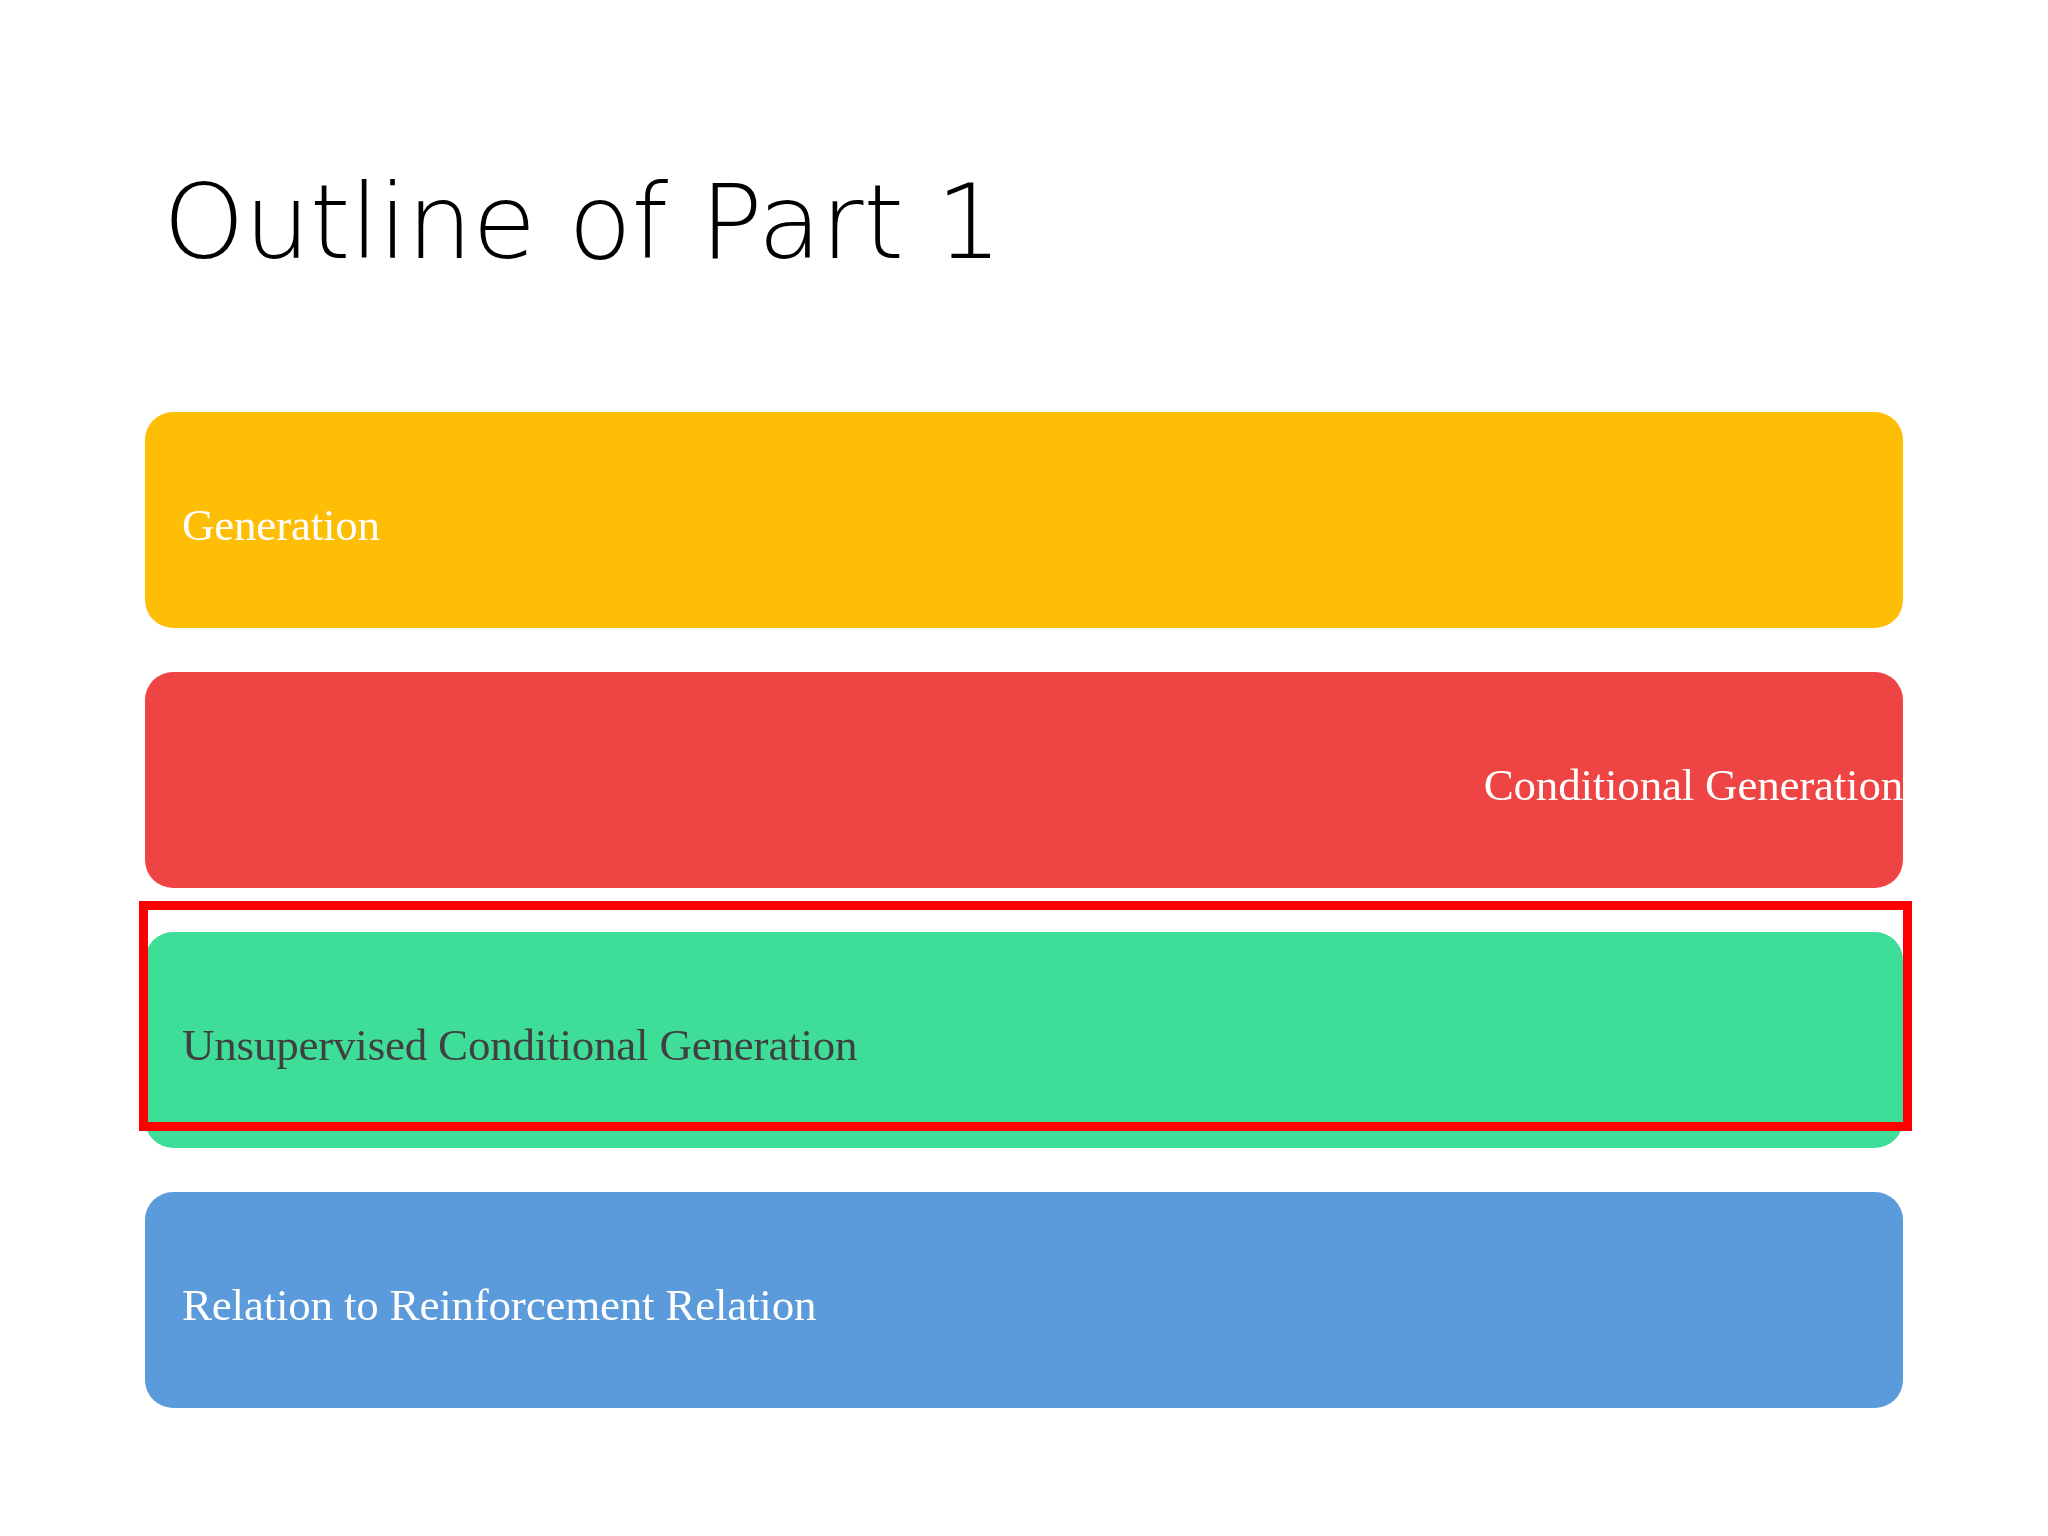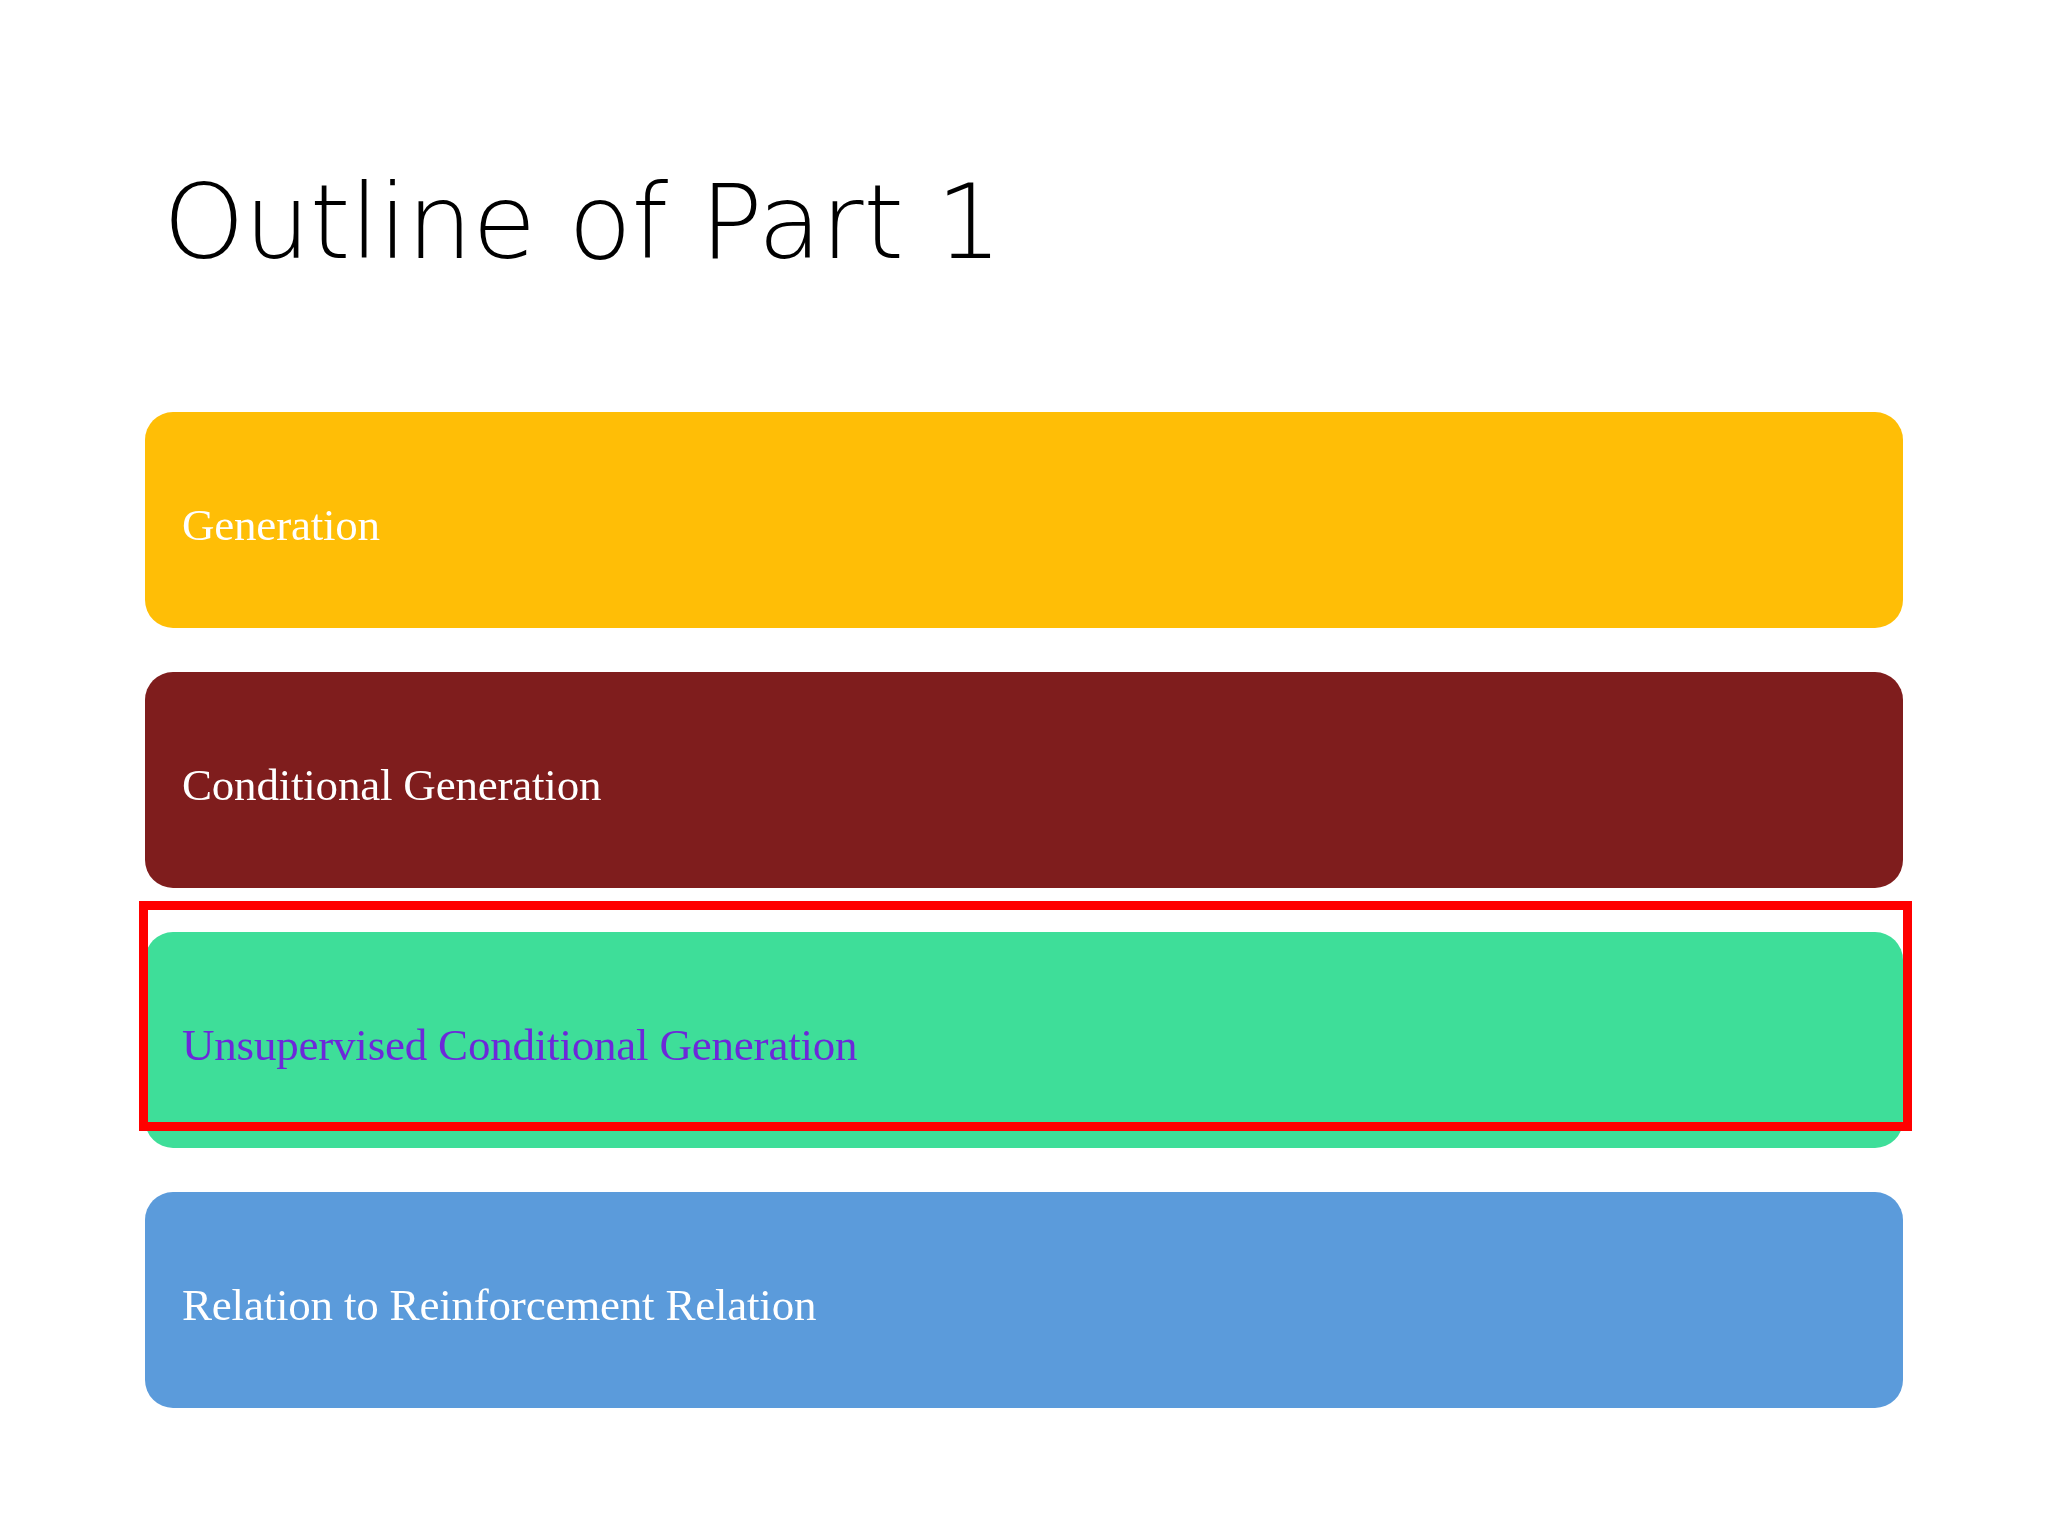--- a/index.html
+++ b/index.html
@@ -89,26 +89,26 @@
 <div id="slide" style="background-color: rgb(255, 255, 255);">
 
   <div id="slide-title" style="color: rgb(0, 0, 0);">Outline of Part 1</div>
 
   <div id="outline-list">
 
     <div class="outline-bar" style="background-color: rgb(255, 190, 6);">
       <span class="outline-bar-label" style="color: rgb(255, 255, 255);">Generation</span>
     </div>
 
-    <div class="outline-bar" style="background-color: #7f1d1d;">
+    <div class="outline-bar" style="background-color: #ef4444; justify-content: flex-end;">
       <span class="outline-bar-label" style="color: rgb(255, 255, 255);">Conditional Generation</span>
     </div>
 
     <div class="outline-bar" style="background-color: rgb(62, 222, 153);">
-      <span class="outline-bar-label" style="color: #6d28d9;">Unsupervised Conditional Generation</span>
+      <span class="outline-bar-label" style="color: #404040;">Unsupervised Conditional Generation</span>
     </div>
 
     <div class="outline-bar" style="background-color: rgb(91, 155, 219);">
       <span class="outline-bar-label" style="color: rgb(255, 255, 255);">Relation to Reinforcement Relation</span>
     </div>
 
   </div>
 
   <div id="highlight-box" style="border-color: rgb(255, 0, 0);"></div>
 

